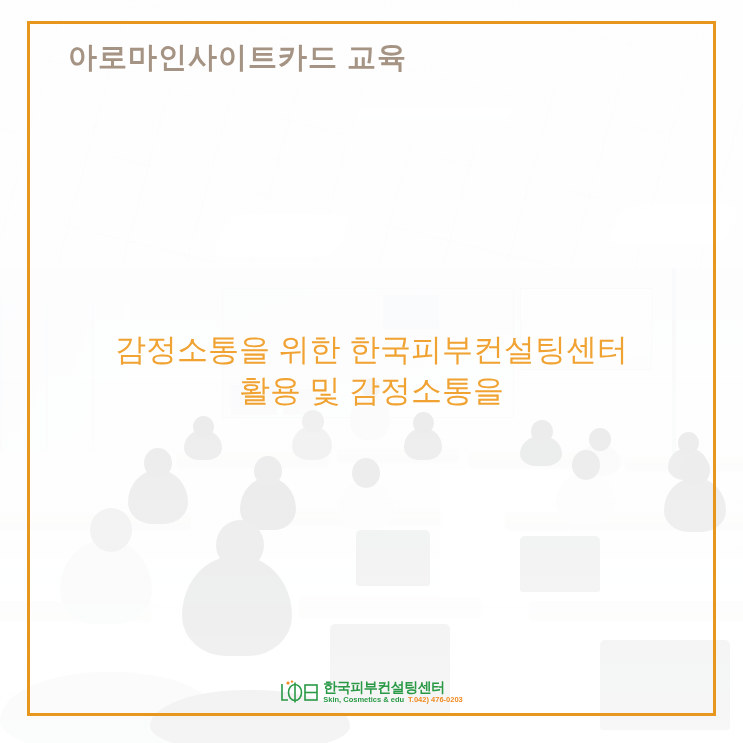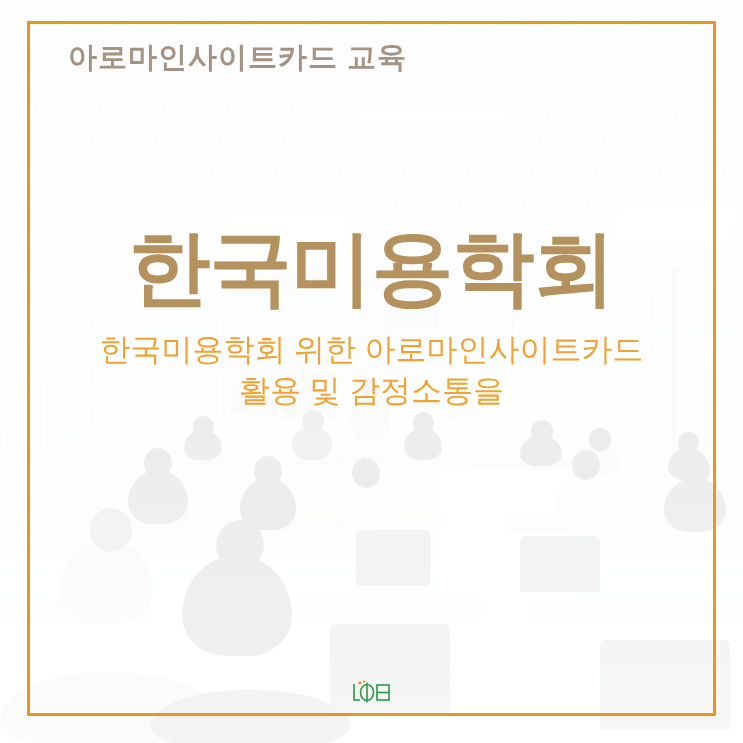--- a/index.html
+++ b/index.html
@@ -306,36 +306,42 @@
     <div class="chair" style="left:600px;top:640px;width:130px;height:90px;"></div>
 
     <div class="veil"></div>
     <div class="veil2"></div>
   </div>
 
   <div class="frame"></div>
 
   <div class="kicker">아로마인사이트카드 교육</div>
 
-  <div class="title">한국미용학회</div>
 
   <div class="subtitle">
-    <span class="ln">한국미용학회 위한 아로마인사이트카드</span>
+    <span class="ln">감정소통을 위한 한국피부컨설팅센터</span>
     <span class="ln">활용 및 감정소통을</span>
   </div>
 
   <div class="logo">
     <div class="logo-mark">
       <svg width="40" height="26" viewBox="0 0 40 26" aria-hidden="true">
         <g fill="none" stroke="#2a9a46" stroke-width="1.6">
           <path d="M2 4 L2 20 L8 20"></path>
           <ellipse cx="15" cy="12.5" rx="6.5" ry="8"></ellipse>
           <path d="M15 2.5 L15 22.5"></path>
           <rect x="25" y="5" width="12" height="15"></rect>
           <path d="M25 12.5 L37 12.5"></path>
         </g>
         <circle cx="8" cy="3" r="1.6" fill="#ef8b22"></circle>
         <circle cx="12" cy="1.6" r="1.2" fill="#ef8b22"></circle>
       </svg>
     </div>
+    <div class="logo-text">
+      <span class="logo-name">한국피부컨설팅센터</span>
+      <span class="logo-sub">
+        <span class="logo-sub-en">Skin, Cosmetics &amp; edu</span>
+        <span class="logo-sub-tel">T.042) 476-0203</span>
+      </span>
+    </div>
   </div>
 
 </div>
 
 </body></html>

